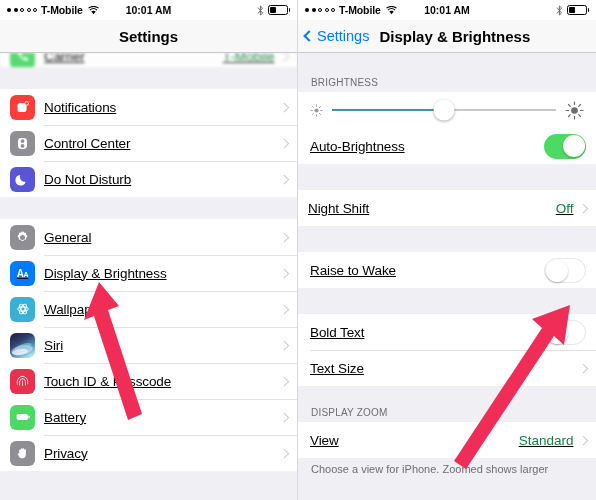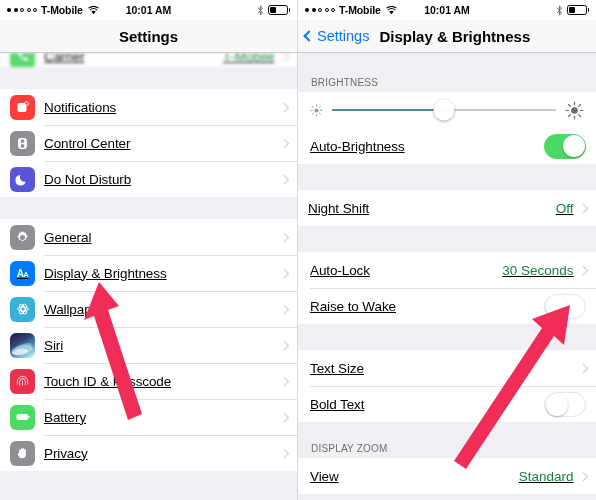--- a/index.html
+++ b/index.html
@@ -439,53 +439,46 @@
             <span class="row-value">Off</span>
             <span class="chev"></span>
           </span>
         </div>
       </div>
 
       <div class="gap" style="height:26px;"></div>
 
       <div class="group">
         <div class="row noicon" style="padding-left:12px;">
-          <span class="row-label">Auto-Lock</span>
-          <span class="row-right">
-            <span class="row-value">30 Seconds</span>
-            <span class="chev"></span>
-          </span>
-        </div>
-        <div class="row noicon" style="padding-left:12px;">
           <span class="row-label">Raise to Wake</span>
           <span class="row-right">
             <span class="toggle off">
                 <span class="knob"></span>
               </span>
           </span>
         </div>
       </div>
 
       <div class="gap" style="height:26px;"></div>
 
       <div class="group">
         <div class="row noicon" style="padding-left:12px;">
-          <span class="row-label">Text Size</span>
-          <span class="row-right">
-              <span class="chev"></span>
-            </span>
-        </div>
-        <div class="row noicon" style="padding-left:12px;">
           <span class="row-label">Bold Text</span>
           <span class="row-right">
             <span class="toggle off">
                 <span class="knob"></span>
               </span>
           </span>
         </div>
+        <div class="row noicon" style="padding-left:12px;">
+          <span class="row-label">Text Size</span>
+          <span class="row-right">
+              <span class="chev"></span>
+            </span>
+        </div>
       </div>
 
       <div class="gap" style="height:15px;"></div>
       <div class="gap" style="height:21px;text-align:center;">
         <div class="sect-header">DISPLAY ZOOM</div>
       </div>
 
       <div class="group">
         <div class="row noicon" style="padding-left:12px;">
           <span class="row-label">View</span>

